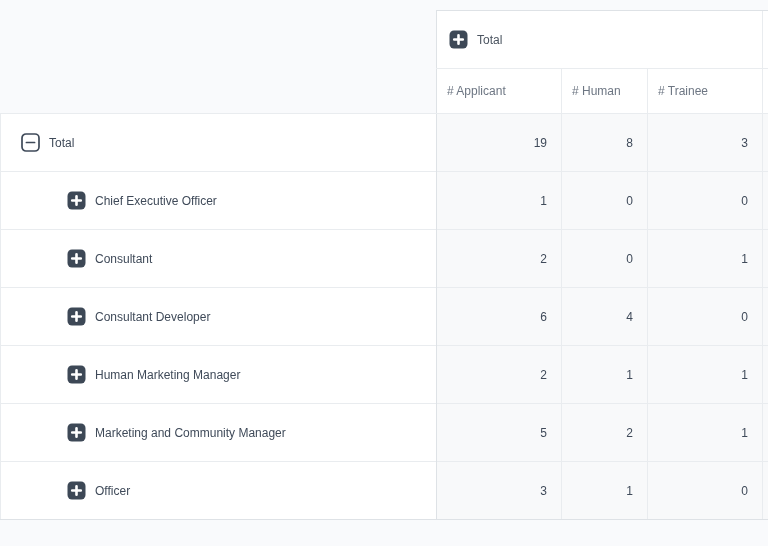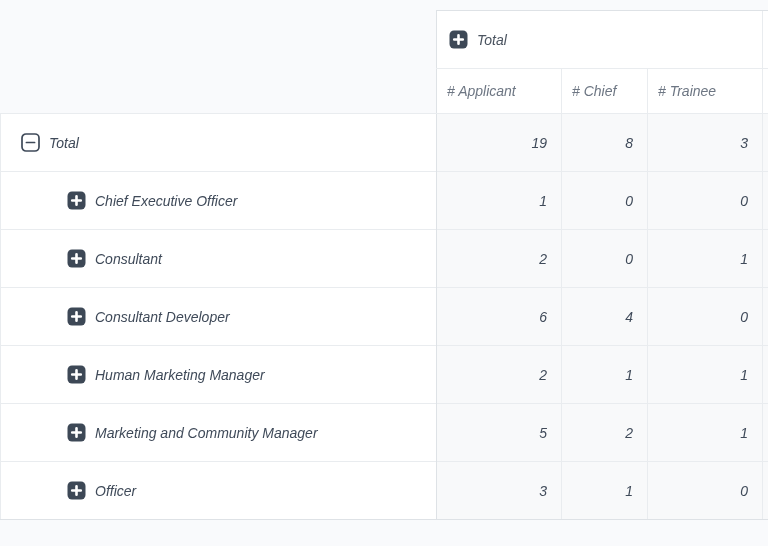--- a/index.html
+++ b/index.html
@@ -32,23 +32,22 @@
   }
   col.c-rowhead{width:436px;}
   col.c-applicant{width:125px;}
   col.c-hired{width:86px;}
   col.c-refused{width:115px;}
   col.c-extra{width:100px;}
 
   th,td{
     padding:0;
     font-weight:normal;
-    font-size:14px;
+    font-size:12px;
     vertical-align:middle;
-    font-style:italic;
   }
   tr.hrow1 th, tr.hrow1 td{height:58px;}
   tr.hrow2 th, tr.hrow2 td{height:45px;}
   tbody tr th, tbody tr td{height:58px;}
 
   
   .corner{background:transparent;border:none;}
 
   
   .group-th{
@@ -141,21 +140,21 @@
                 <use href="#icon-plus"></use>
               </svg>
             <span>Total</span>
           </span>
         </th>
         <th class="group-th-extra"></th>
       </tr>
       <tr class="hrow2">
         <td class="corner corner-none"></td>
         <th class="measure-th first"># Applicant</th>
-        <th class="measure-th"># Chief</th>
+        <th class="measure-th"># Human</th>
         <th class="measure-th"># Trainee</th>
         <th class="measure-th"></th>
       </tr>
     </thead>
     <tbody>
       <tr>
         <td class="row-head level0">
           <span class="cellflex">
             <svg class="sqicon" viewBox="0 0 19 19">
                 <use href="#icon-minus"></use>

